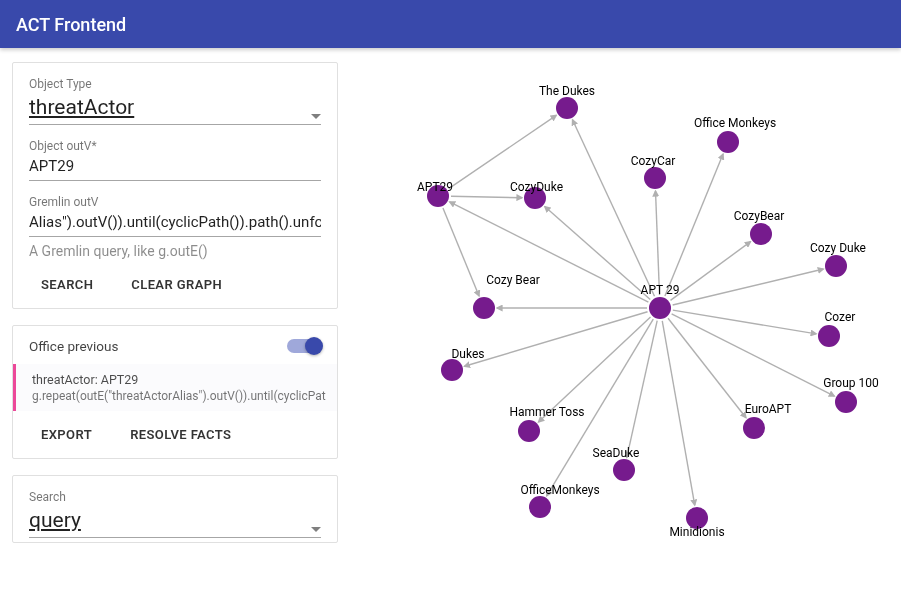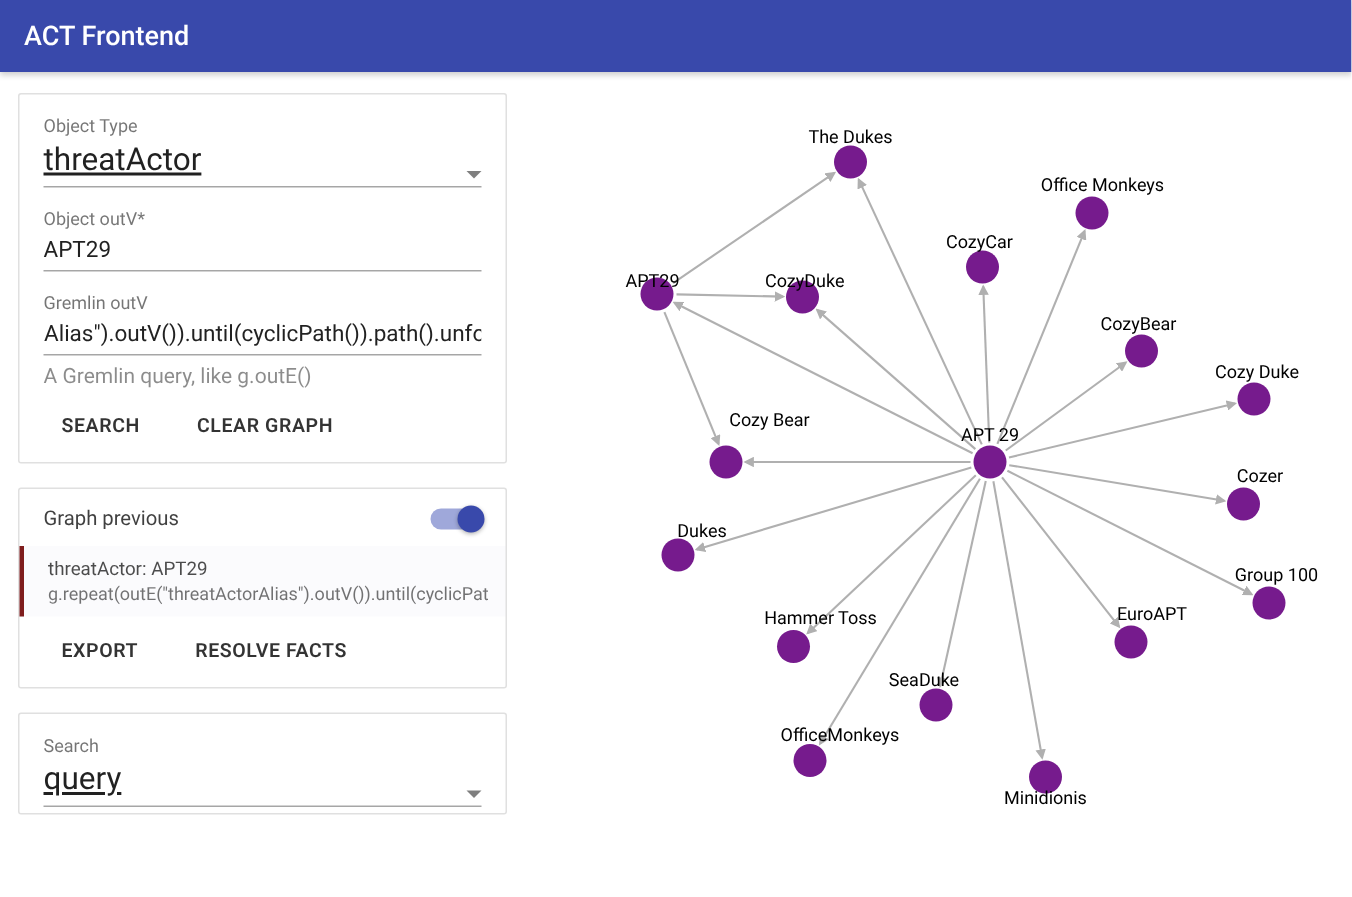--- a/index.html
+++ b/index.html
@@ -13,21 +13,21 @@
   .field-label { font-size: 12px; color: rgba(0,0,0,0.54); line-height: 14px; }
   .field-value { font-size: 15px; color: rgba(0,0,0,0.87); border: none; border-bottom: 1px solid rgba(0,0,0,0.35); background: transparent; width: 100%; padding: 4px 0 5px 0; outline: none; font-family: inherit; }
   .field-select { display: flex; align-items: flex-end; justify-content: space-between; border-bottom: 1px solid rgba(0,0,0,0.35); padding: 4px 0 5px 0; font-size: 21px; text-decoration: underline; }
   .caret { width: 0; height: 0; border-left: 5px solid transparent; border-right: 5px solid transparent; border-top: 5px solid rgba(0,0,0,0.5); }
   .helper { font-size: 14px; color: rgba(0,0,0,0.45); margin-top: 6px; }
   .button-row { display: flex; gap: 30px; padding: 8px 0 0 8px; }
   .flat-btn { background: none; border: none; font-size: 13px; font-weight: 600; color: rgba(0,0,0,0.80); letter-spacing: 0.4px; text-transform: uppercase; cursor: pointer; padding: 6px 4px; font-family: inherit; }
   .merge-row { display: flex; justify-content: space-between; align-items: center; font-size: 13.5px; color: rgba(0,0,0,0.75); padding: 0 0 10px 0; }
   .switch { width: 34px; height: 14px; background: #9fa8da; border-radius: 14px; position: relative; }
   .switch-thumb { width: 18px; height: 18px; background: #3949ab; border-radius: 50%; position: absolute; top: -2px; right: -2px; box-shadow: 0 1px 3px rgba(0,0,0,0.3); }
-  .history-item { border-left: 3px solid #7f1d1d; padding: 8px 6px 8px 10px; margin: 0 -16px 2px -16px; padding-left: 16px; background: rgba(57,73,171,0.02); }
+  .history-item { border-left: 3px solid #ec4899; padding: 8px 6px 8px 10px; margin: 0 -16px 2px -16px; padding-left: 16px; background: rgba(57,73,171,0.02); }
   .history-line1 { font-size: 12.5px; color: rgba(0,0,0,0.7); }
   .history-line2 { font-size: 12px; color: rgba(0,0,0,0.55); white-space: nowrap; overflow: hidden; text-overflow: ellipsis; margin-top: 2px; }
   svg.graph-svg { position: absolute; top: 0; left: 0; }
   .node-label { font-size: 12px; fill: #000; }
 </style>
 </head>
 <body>
 
 <div class="appbar">
   <span>ACT Frontend</span>
@@ -55,21 +55,21 @@
         <div class="helper">A Gremlin query, like g.outE()</div>
       </div>
       <div class="button-row">
         <button class="flat-btn">Search</button>
         <button class="flat-btn">Clear Graph</button>
       </div>
     </div>
 
     <div class="card" style="padding-top:12px;">
       <div class="merge-row">
-        <span>Graph previous</span>
+        <span>Office previous</span>
         <div class="switch">
           <div class="switch-thumb"></div>
         </div>
       </div>
       <div class="history-item">
         <div class="history-line1">threatActor: APT29</div>
         <div class="history-line2">g.repeat(outE("threatActorAlias").outV()).until(cyclicPat</div>
       </div>
       <div class="button-row">
         <button class="flat-btn">Export</button>

